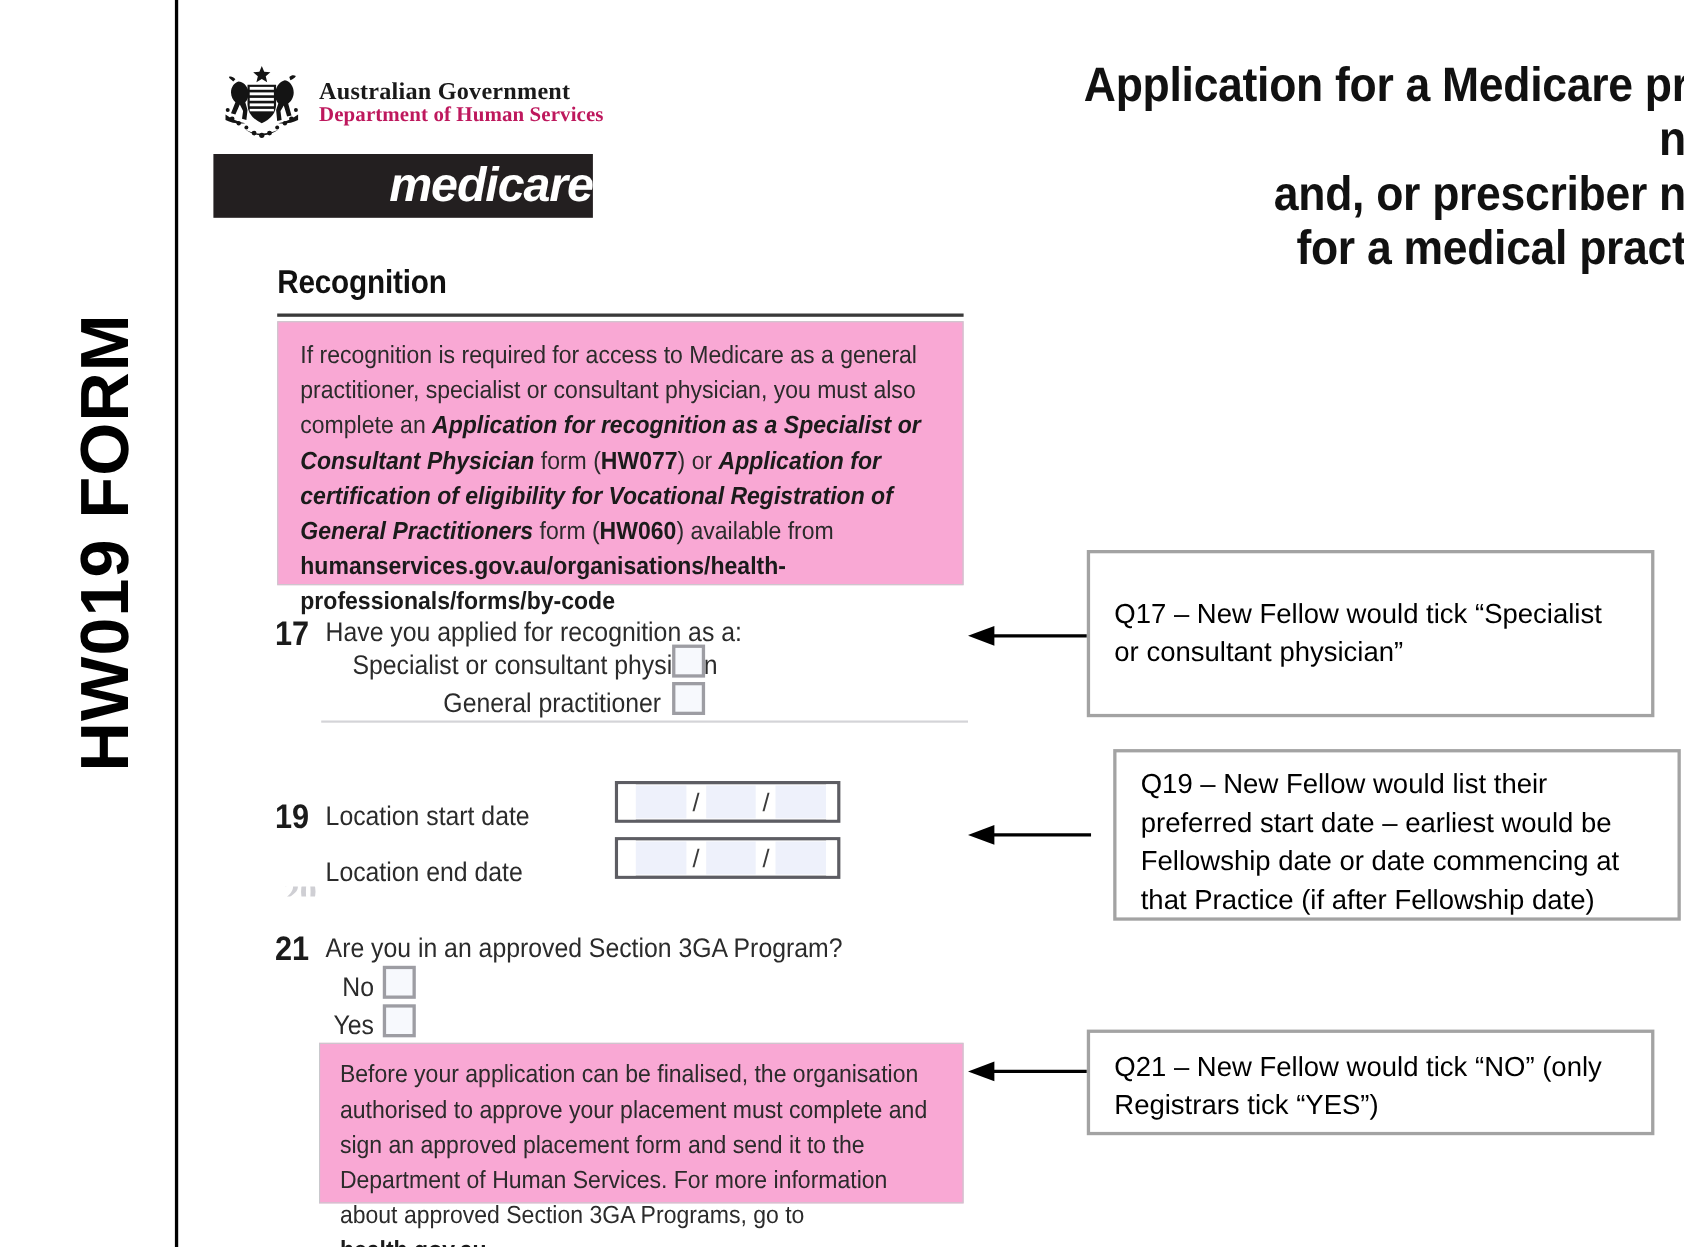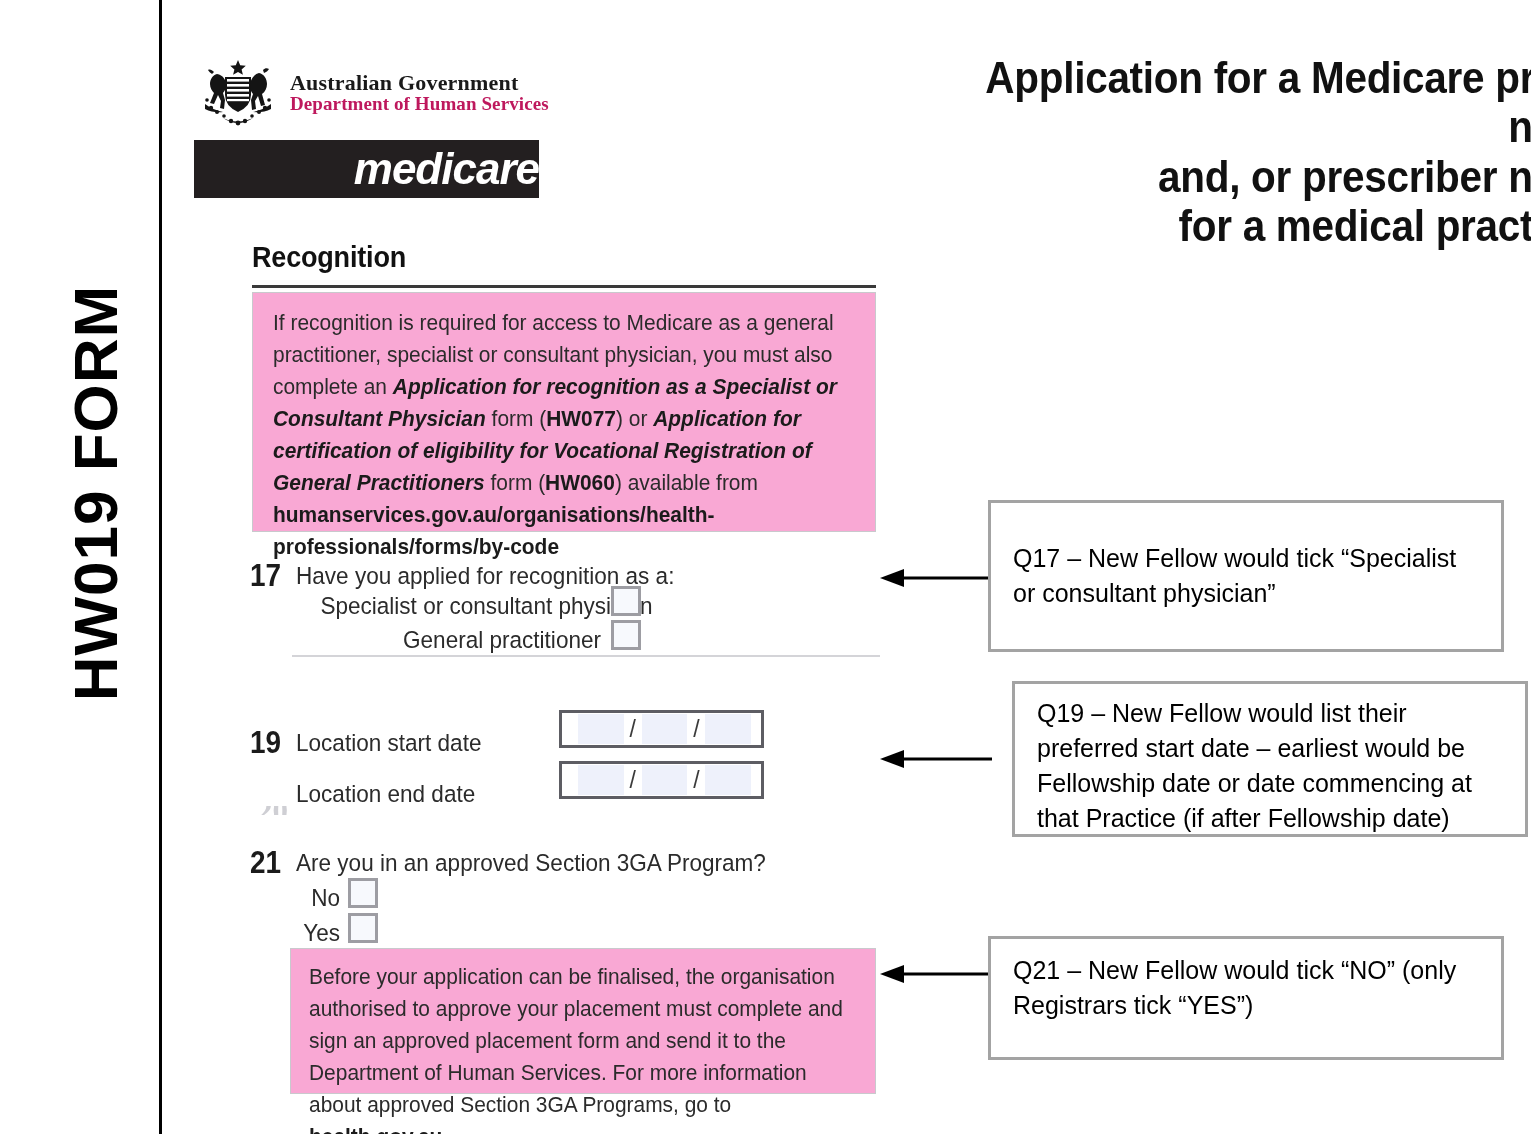--- a/index.html
+++ b/index.html
@@ -288,21 +288,21 @@
   }
   .callout-text {
     font-family: "Liberation Sans", sans-serif;
     font-size: 25px;
     line-height: 1.4;
     color: #000000;
     padding: 0 20px 0 22px;
   }
   .callout-1 { left: 988px; top: 500px;  width: 516px; height: 152px; }
   .callout-2 { left: 1012px; top: 681px;  width: 516px; height: 156px; }
-  .callout-3 { left: 988px; top: 936px;  width: 516px; height: 124px; }
+  .callout-3 { left: 988px; top: 936px;  width: 516px; height: 96px; }
   .callout-2 .callout-text { align-self: flex-start; padding-top: 12px; }
   .callout-3 .callout-text { align-self: flex-start; padding-top: 14px; }
 
   .arrow {
     position: absolute;
     height: 22px;
   }
   .arrow svg { display: block; }
 </style>
 </head>

